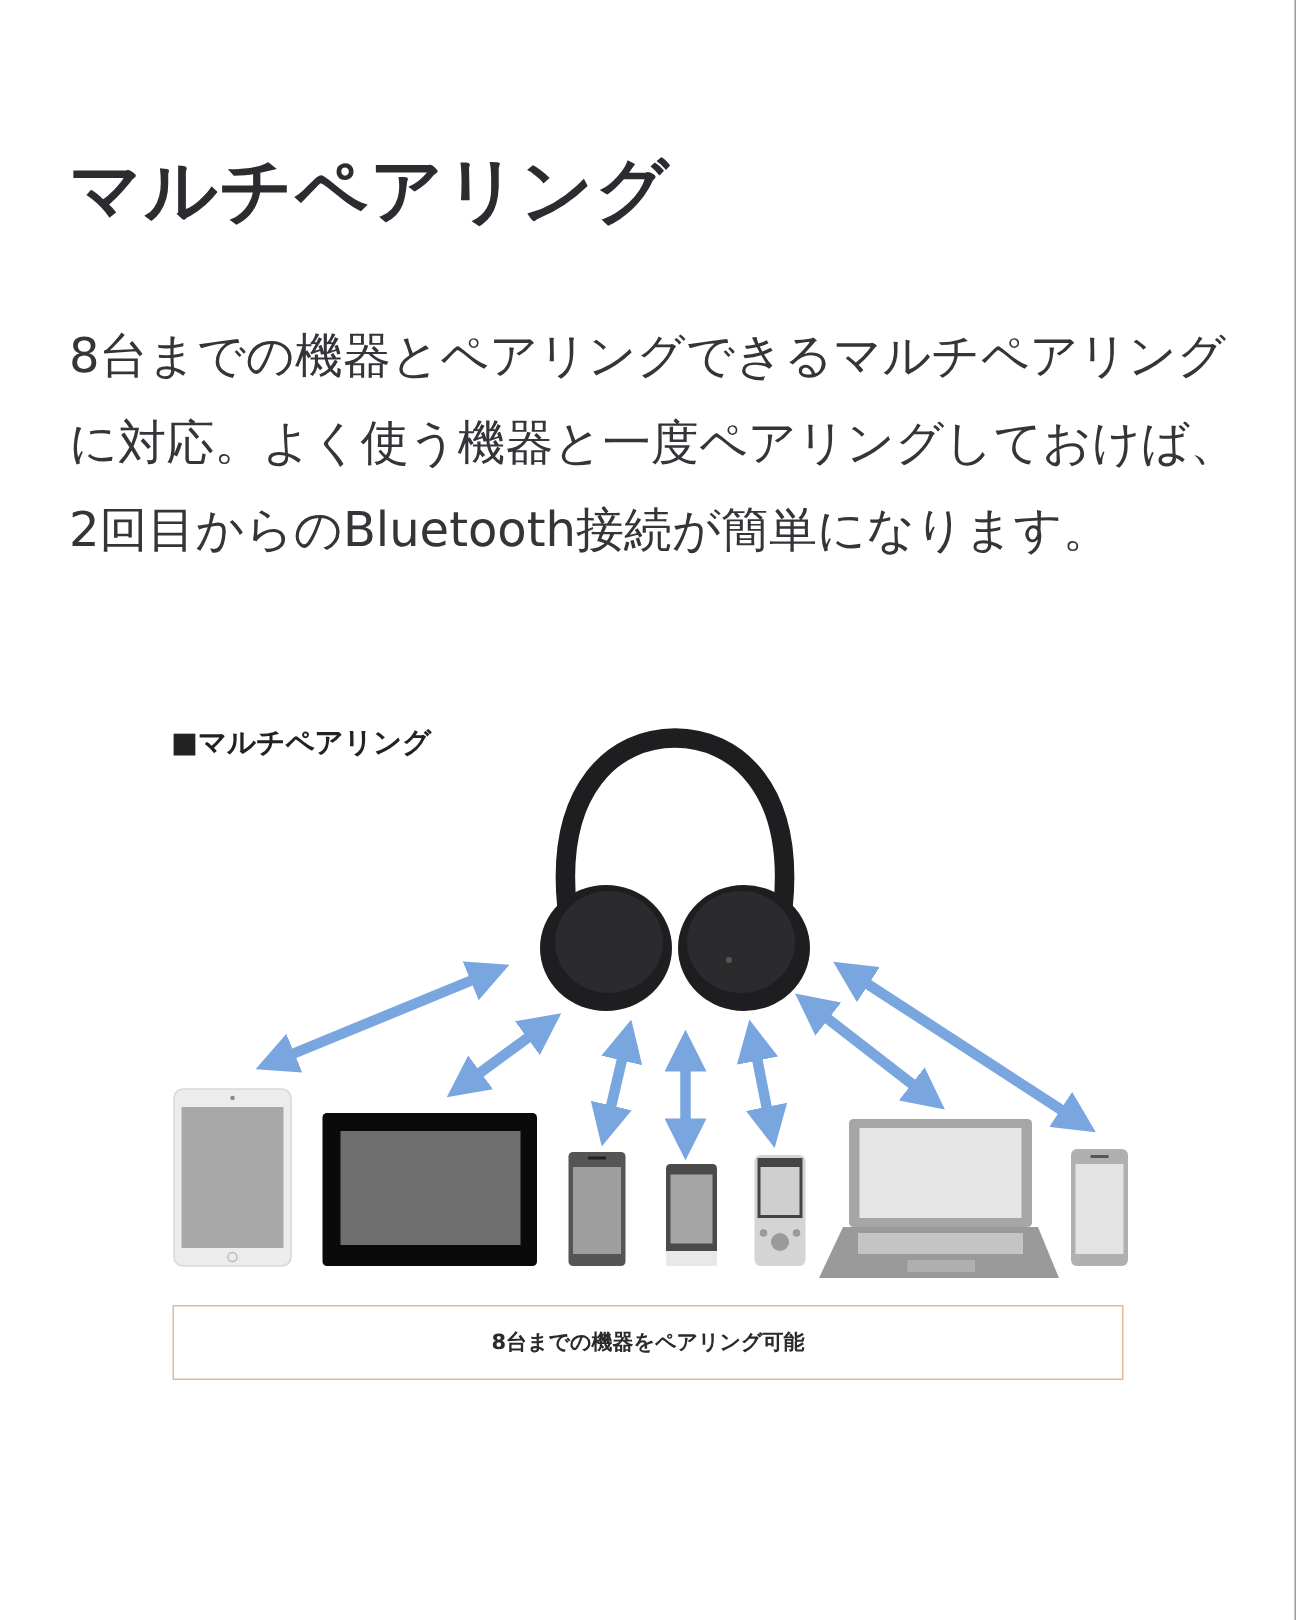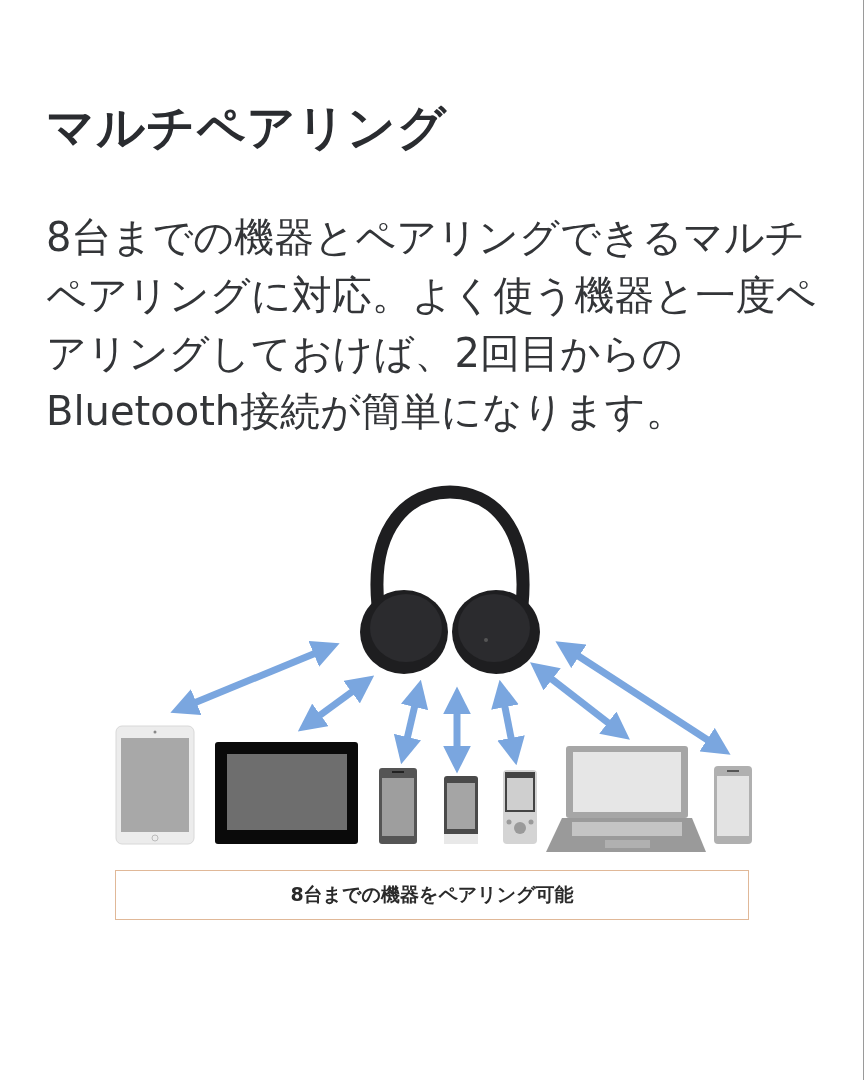--- a/index.html
+++ b/index.html
@@ -9,35 +9,35 @@
       color: #2b2d31;
     }
     .right-edge { position: absolute; top: 0; right: 0; width: 1px; height: 1080px; background: #9a9a9a; }
     .title {
       position: absolute; left: 46px; top: 100px;
       font-size: 48px; font-weight: bold; letter-spacing: 1px; color: #2a2c30;
       margin: 0; line-height: 54px;
     }
     .body-text {
       position: absolute; left: 46px; top: 208px; width: 780px;
-      font-size: 40px; line-height: 58px; color: #333538; margin: 0;
+      font-size: 32px; line-height: 58px; color: #333538; margin: 0;
       letter-spacing: 0px;
     }
     .figure { position: absolute; left: 100px; top: 470px; width: 670px; height: 470px; }
     .fig-label {
       position: absolute; left: 14px; top: 12px;
       font-size: 19px; font-weight: bold; color: #222; letter-spacing: 0px;
     }
     .fig-svg { position: absolute; left: 0; top: 0; }
     .caption-box {
       position: absolute; left: 15px; top: 400px; width: 634px; height: 50px;
       border: 1.5px solid #e0b898; box-sizing: border-box;
       display: flex; align-items: center; justify-content: center;
     }
-    .caption-text { font-size: 19px; font-weight: bold; color: #2a2a2a; }
+    .caption-text { font-size: 14px; font-weight: bold; color: #2a2a2a; }
   </style>
 </head>
 <body>
 
 <div class="right-edge"></div>
 
 <h2 class="title">マルチペアリング</h2>
 
 <p class="body-text">8台までの機器とペアリングできるマルチペアリングに対応。よく使う機器と一度ペアリングしておけば、2回目からのBluetooth接続が簡単になります。</p>
 
@@ -109,17 +109,18 @@
       <rect x="505" y="370" width="45" height="8" fill="#b0b0b0"></rect>
     </g>
 
     <g>
       <rect x="614" y="296" width="38" height="78" rx="4" fill="#b0b0b0"></rect>
       <rect x="617" y="306" width="32" height="60" fill="#e3e3e3"></rect>
       <rect x="627" y="300" width="12" height="2" fill="#555"></rect>
     </g>
   </svg>
 
+  <div class="fig-label">■マルチペアリング</div>
 
   <div class="caption-box">
     <span class="caption-text">8台までの機器をペアリング可能</span>
   </div>
 </div>
 
 </body></html>

